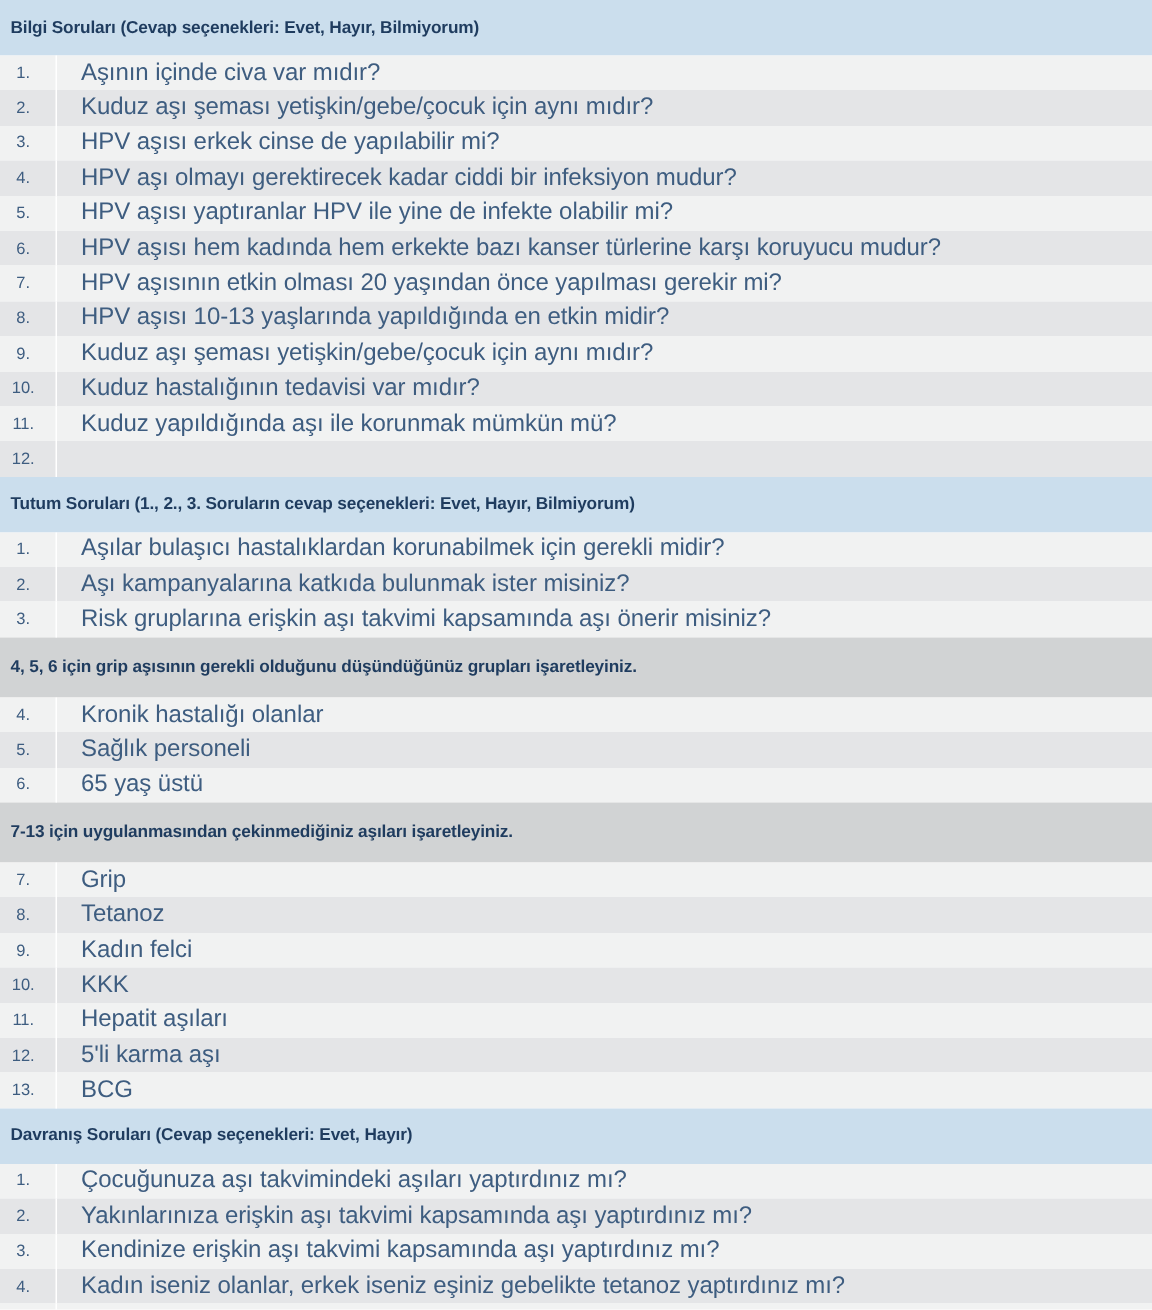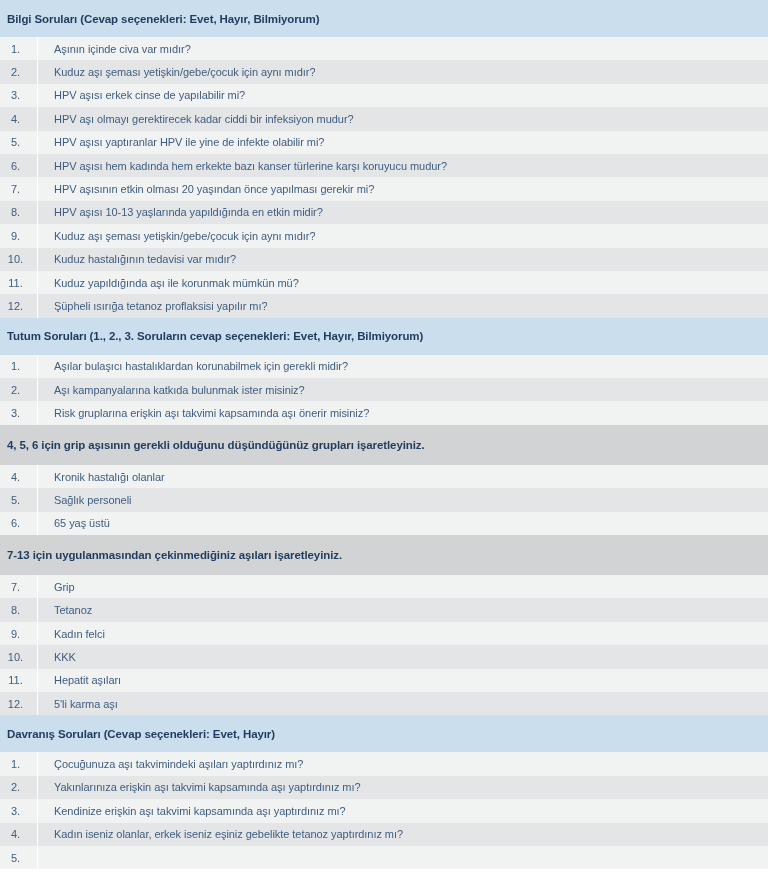--- a/index.html
+++ b/index.html
@@ -64,21 +64,21 @@
     box-sizing: border-box;
     padding-right: 6px;
     border-right: 1px solid #ffffff;
     align-self: stretch;
     display: flex;
     align-items: center;
     justify-content: center;
   }
   .q-text {
     padding-left: 16px;
-    font-size: 11px;
+    font-size: 16px;
     color: #3e5d80;
     white-space: nowrap;
     overflow: hidden;
     letter-spacing: -0.05px;
   }
 </style>
 </head>
 <body>
 
 <div id="survey-table">
@@ -122,21 +122,20 @@
     <div class="q-row even">
       <div class="q-num">10.</div>
       <div class="q-text">Kuduz hastalığının tedavisi var mıdır?</div>
     </div>
     <div class="q-row odd">
       <div class="q-num">11.</div>
       <div class="q-text">Kuduz yapıldığında aşı ile korunmak mümkün mü?</div>
     </div>
     <div class="q-row even">
       <div class="q-num">12.</div>
-      <div class="q-text">Şüpheli ısırığa tetanoz proflaksisi yapılır mı?</div>
     </div>
     <div class="section-header">Tutum Soruları (1., 2., 3. Soruların cevap seçenekleri: Evet, Hayır, Bilmiyorum)</div>
     <div class="q-row odd">
       <div class="q-num">1.</div>
       <div class="q-text">Aşılar bulaşıcı hastalıklardan korunabilmek için gerekli midir?</div>
     </div>
     <div class="q-row even">
       <div class="q-num">2.</div>
       <div class="q-text">Aşı kampanyalarına katkıda bulunmak ister misiniz?</div>
     </div>
@@ -174,20 +173,24 @@
       <div class="q-num">10.</div>
       <div class="q-text">KKK</div>
     </div>
     <div class="q-row odd">
       <div class="q-num">11.</div>
       <div class="q-text">Hepatit aşıları</div>
     </div>
     <div class="q-row even">
       <div class="q-num">12.</div>
       <div class="q-text">5'li karma aşı</div>
+    </div>
+    <div class="q-row odd">
+      <div class="q-num">13.</div>
+      <div class="q-text">BCG</div>
     </div>
     <div class="section-header">Davranış Soruları (Cevap seçenekleri: Evet, Hayır)</div>
     <div class="q-row odd">
       <div class="q-num">1.</div>
       <div class="q-text">Çocuğunuza aşı takvimindeki aşıları yaptırdınız mı?</div>
     </div>
     <div class="q-row even">
       <div class="q-num">2.</div>
       <div class="q-text">Yakınlarınıza erişkin aşı takvimi kapsamında aşı yaptırdınız mı?</div>
     </div>

